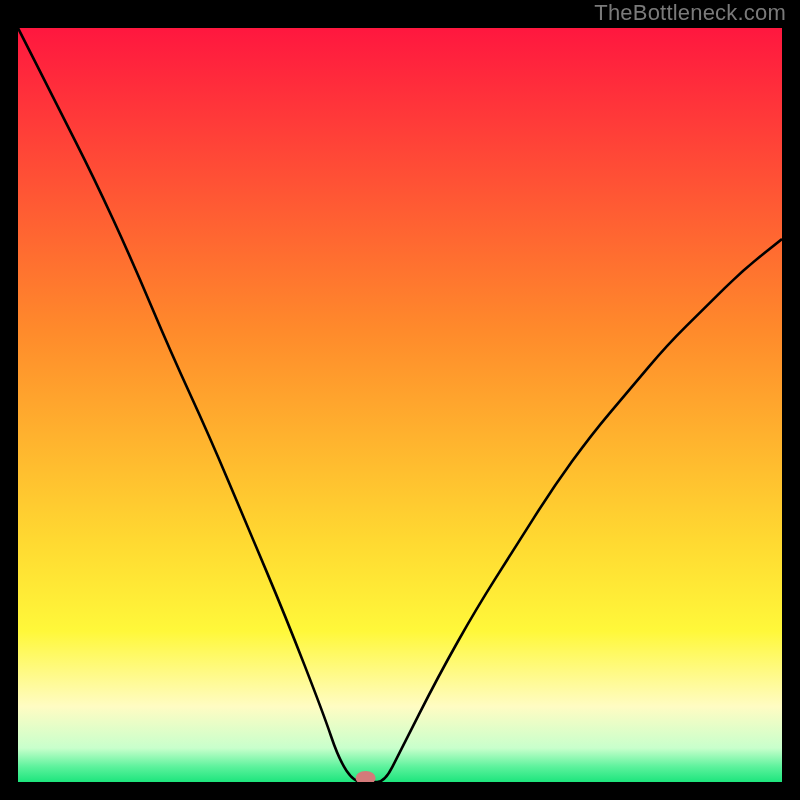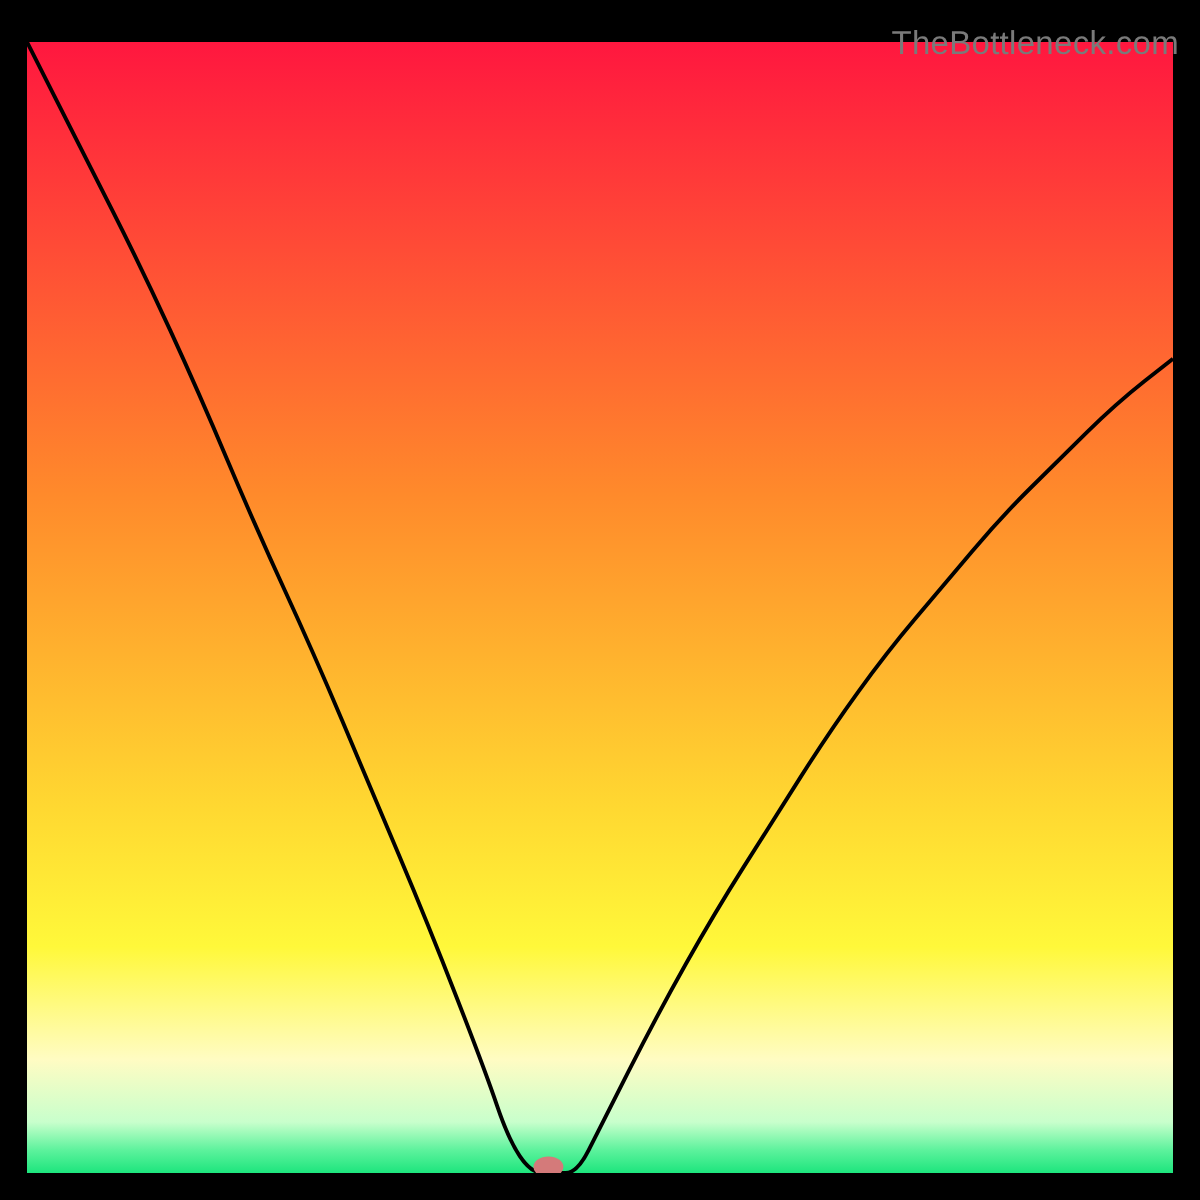--- a/index.html
+++ b/index.html
@@ -12,21 +12,21 @@
     font-family: Arial, Helvetica, sans-serif;
   }
   .frame {
     position: relative;
     width: 800px;
     height: 800px;
     background: #000;
   }
   .watermark {
     position: absolute;
-    top: 16px;
+    top: 0;
     right: 14px;
     color: #7a7a7a;
     font-size: 22px;
     font-weight: 500;
     letter-spacing: 0.2px;
     z-index: 5;
   }
   .plot {
     position: absolute;
     left: 18px;

